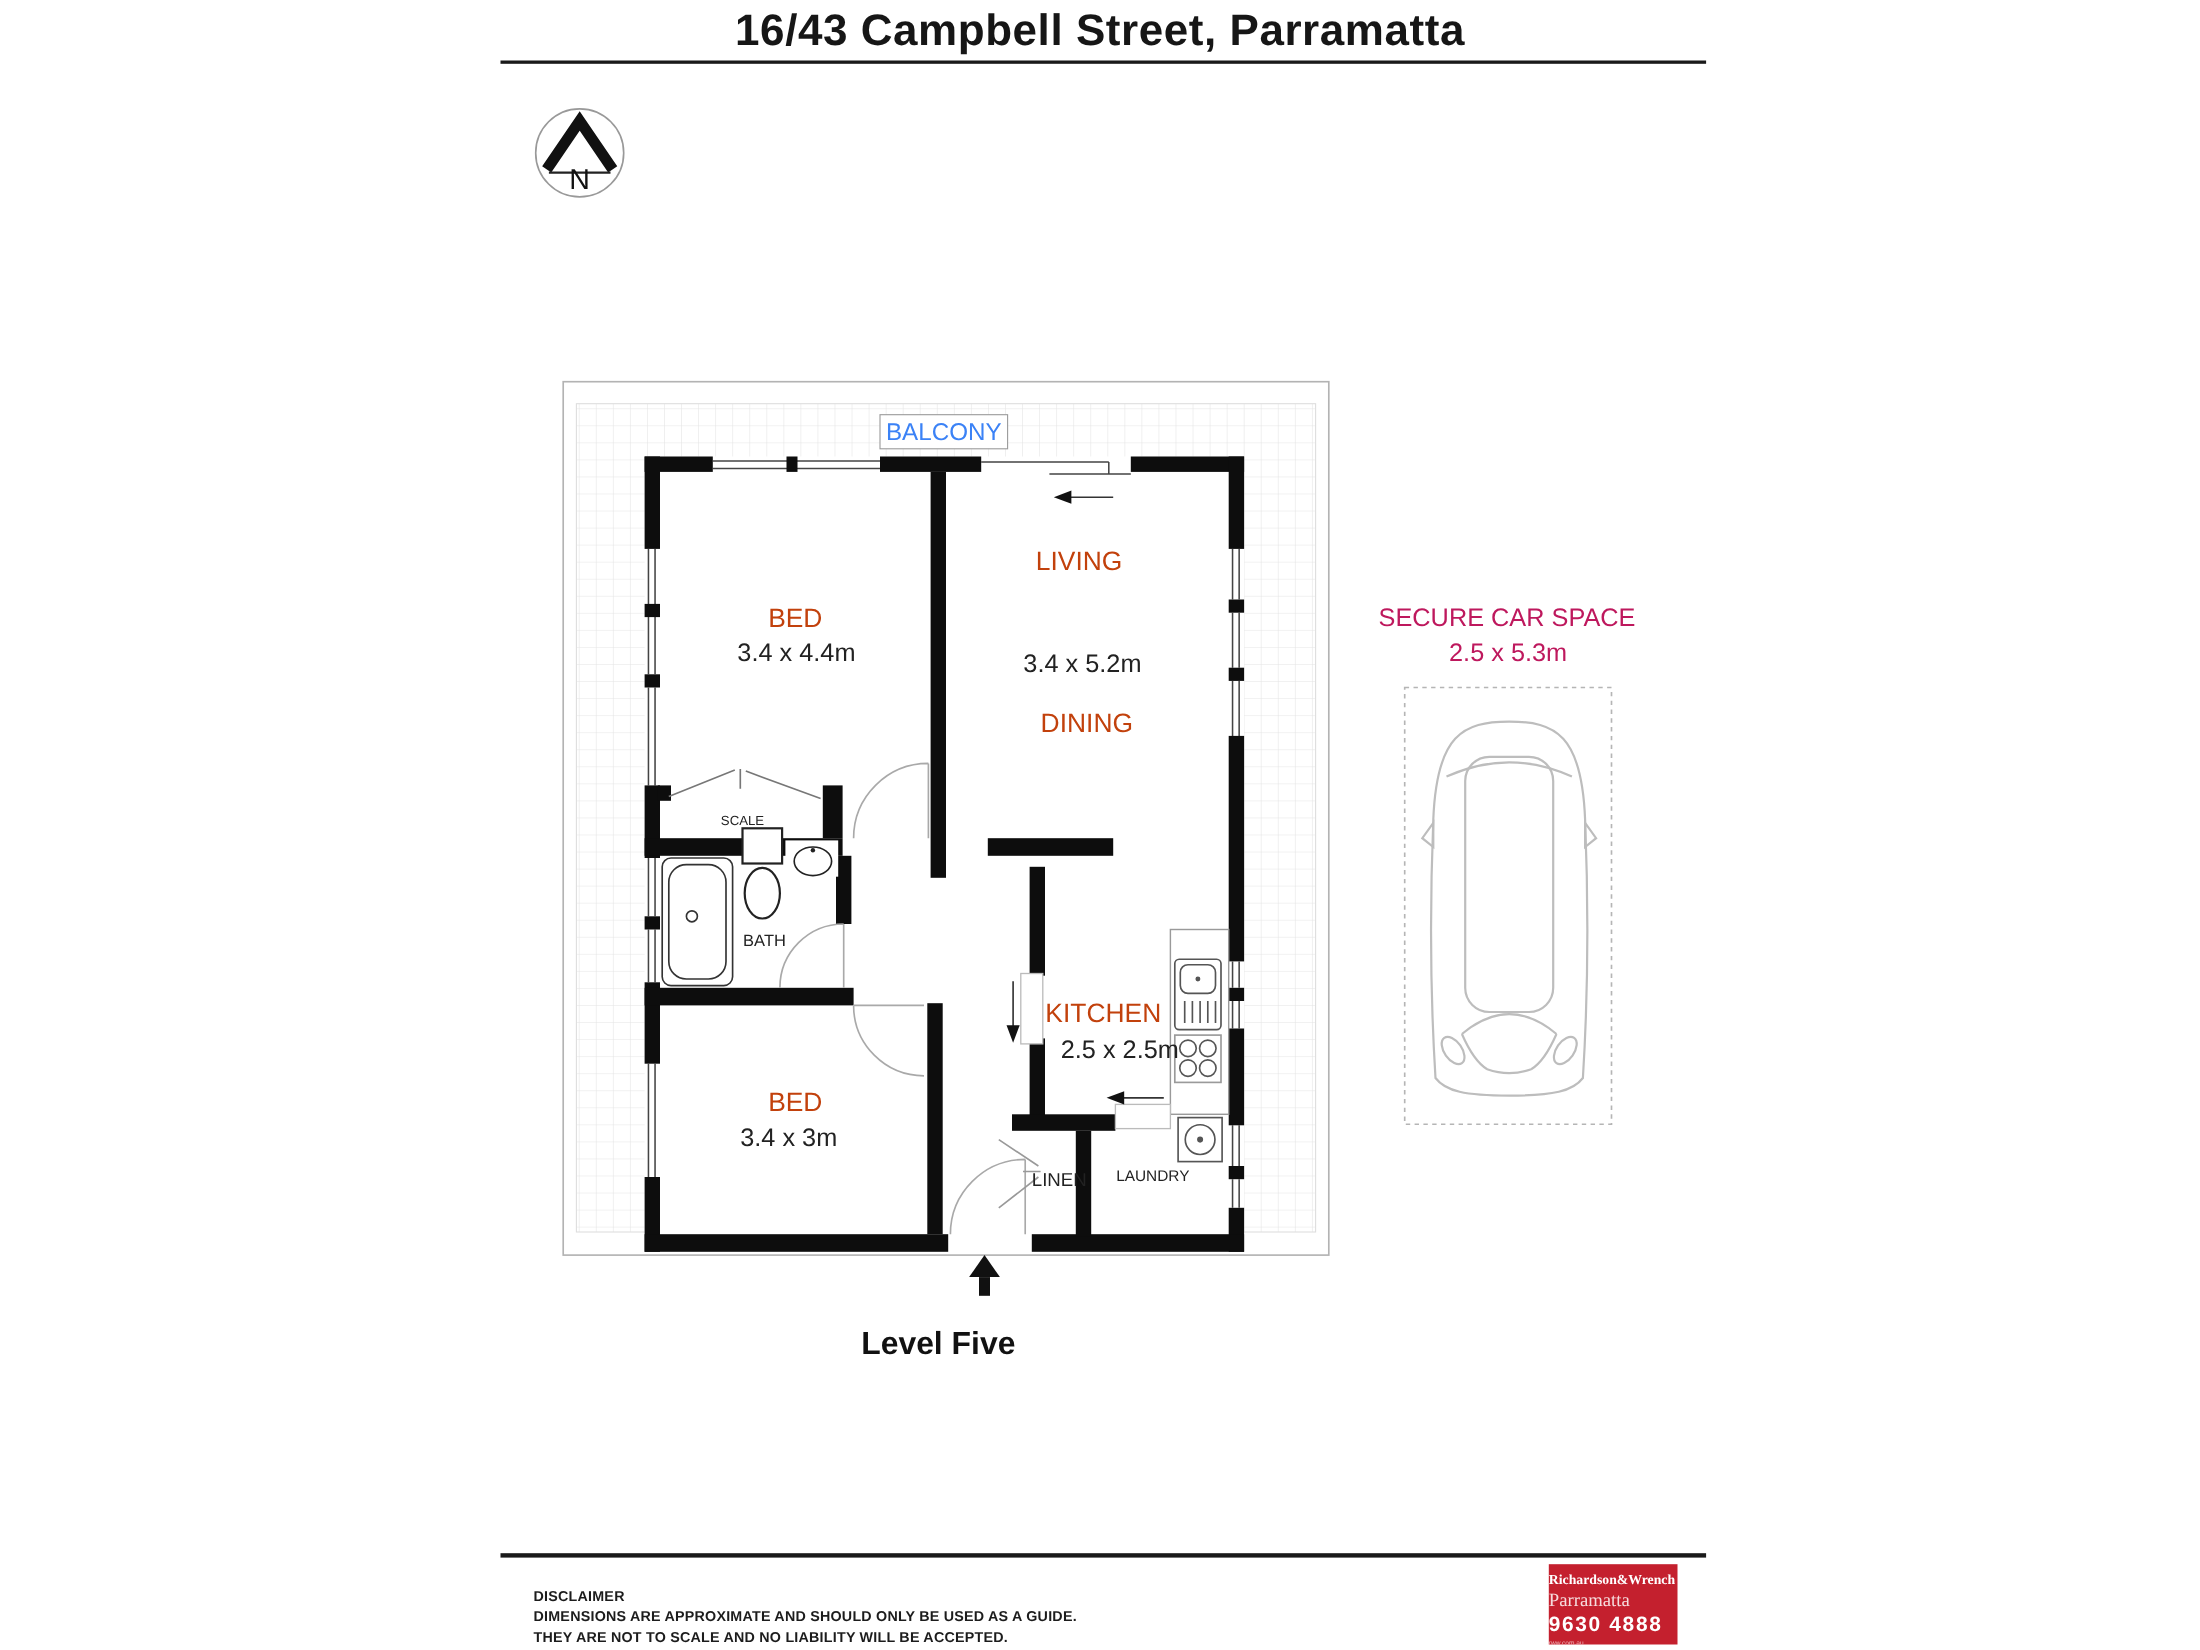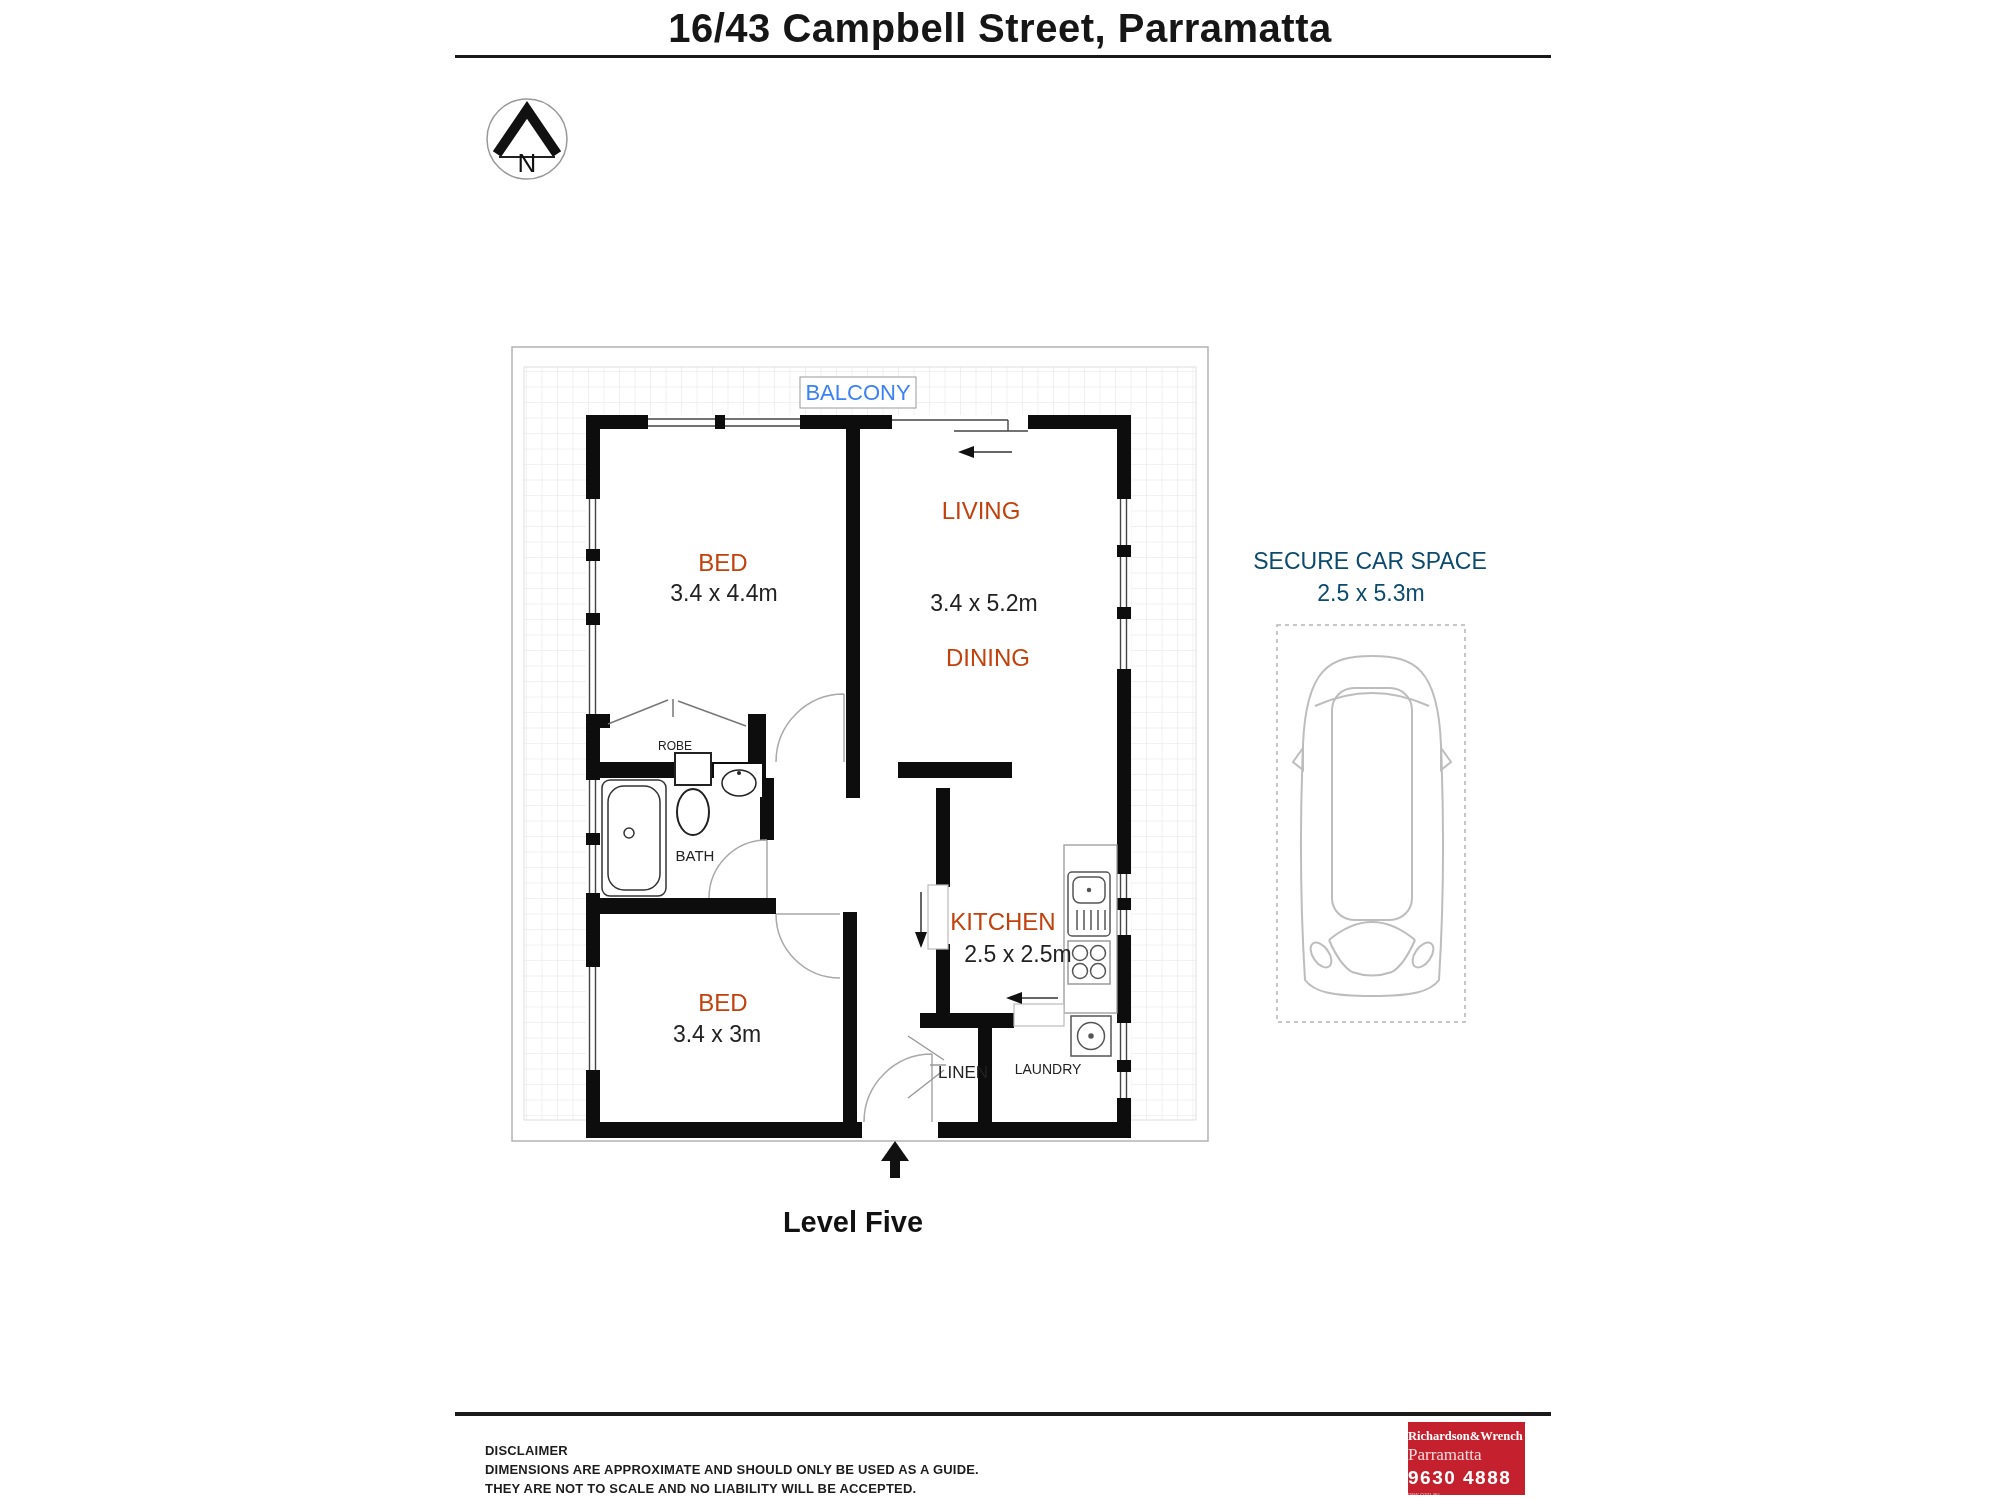--- a/index.html
+++ b/index.html
@@ -7,21 +7,21 @@
         font-family:"Liberation Sans",sans-serif;color:#1a1a1a;}
   .abs{position:absolute;}
   .ctr{transform:translateX(-50%);white-space:nowrap;}
   .title{font-size:40px;font-weight:700;color:#161616;letter-spacing:0.5px;}
   .rule{background:#1a1a1a;}
   .room-name{font-size:24px;color:#c2410c;}
   .room-dims{font-size:23px;color:#222;}
   .small-lbl{font-size:14px;color:#222;}
   .balcony-lbl{font-size:22px;color:#3b82f6;}
   .level{font-size:29px;font-weight:700;color:#111;}
-  .car-lbl{font-size:23px;color:#0c4a6e;}
+  .car-lbl{font-size:23px;color:#be185d;}
   .compass-n{font-size:26px;color:#111;}
   .disc{font-size:13px;font-weight:700;line-height:19px;color:#1c1c1c;letter-spacing:0.2px;}
   .logo{background:#c4202e;overflow:hidden;}
   .logo-brand{font-family:"Liberation Serif",serif;font-weight:700;font-size:12.5px;color:#ffffff;margin-top:7px;}
   .logo-office{font-family:"Liberation Serif",serif;font-size:17px;color:#f6dcdd;margin-top:1px;}
   .logo-phone{font-size:19px;font-weight:700;color:#ffffff;letter-spacing:1.5px;margin-top:2px;}
   .logo-url{font-size:6px;color:#eeb7ba;margin-top:2px;}
   svg{position:absolute;left:0;top:0;}
 </style>
 </head>
@@ -201,21 +201,21 @@
   <div class="abs ctr room-dims" style="left:984px;top:590px;">3.4 x 5.2m</div>
   <div class="abs ctr room-name" style="left:988px;top:644px;">DINING</div>
 
   <div class="abs ctr room-name" style="left:1003px;top:908px;">KITCHEN</div>
   <div class="abs ctr room-dims" style="left:1004px;top:941px;padding-left:28px;">2.5 x 2.5m</div>
 
   <div class="abs ctr room-name" style="left:723px;top:989px;">BED</div>
   <div class="abs ctr room-dims" style="left:717px;top:1021px;">3.4 x 3m</div>
 
   <div class="abs ctr small-lbl" style="left:695px;top:847px;font-size:15px;">BATH</div>
-  <div class="abs ctr small-lbl" style="left:675px;top:739px;font-size:12px;">ROBE</div>
+  <div class="abs ctr small-lbl" style="left:675px;top:739px;font-size:12px;">SCALE</div>
   <div class="abs ctr small-lbl" style="left:963px;top:1063px;font-size:17px;">LINEN</div>
   <div class="abs ctr small-lbl" style="left:1048px;top:1061px;">LAUNDRY</div>
 
   <div class="abs ctr car-lbl" style="left:1370px;top:548px;">SECURE CAR SPACE</div>
   <div class="abs ctr car-lbl" style="left:1371px;top:580px;">2.5 x 5.3m</div>
 
   <div class="abs ctr level" style="left:853px;top:1206px;">Level Five</div>
 
   <div class="abs rule" style="left:455px;top:1412px;width:1096px;height:4px;"></div>
   <div class="abs" style="left:485px;top:1441px;">

